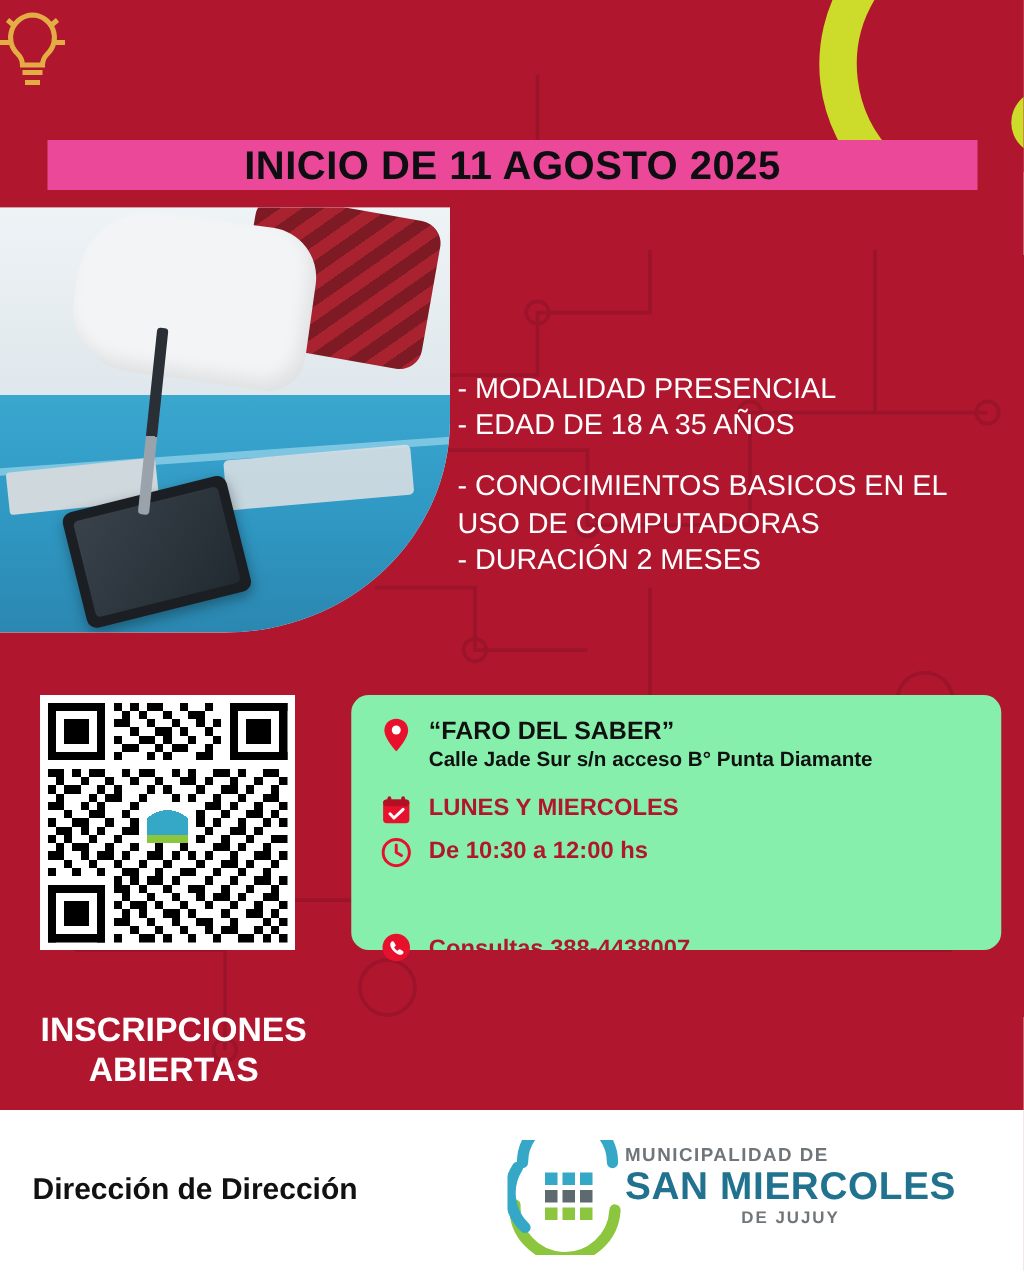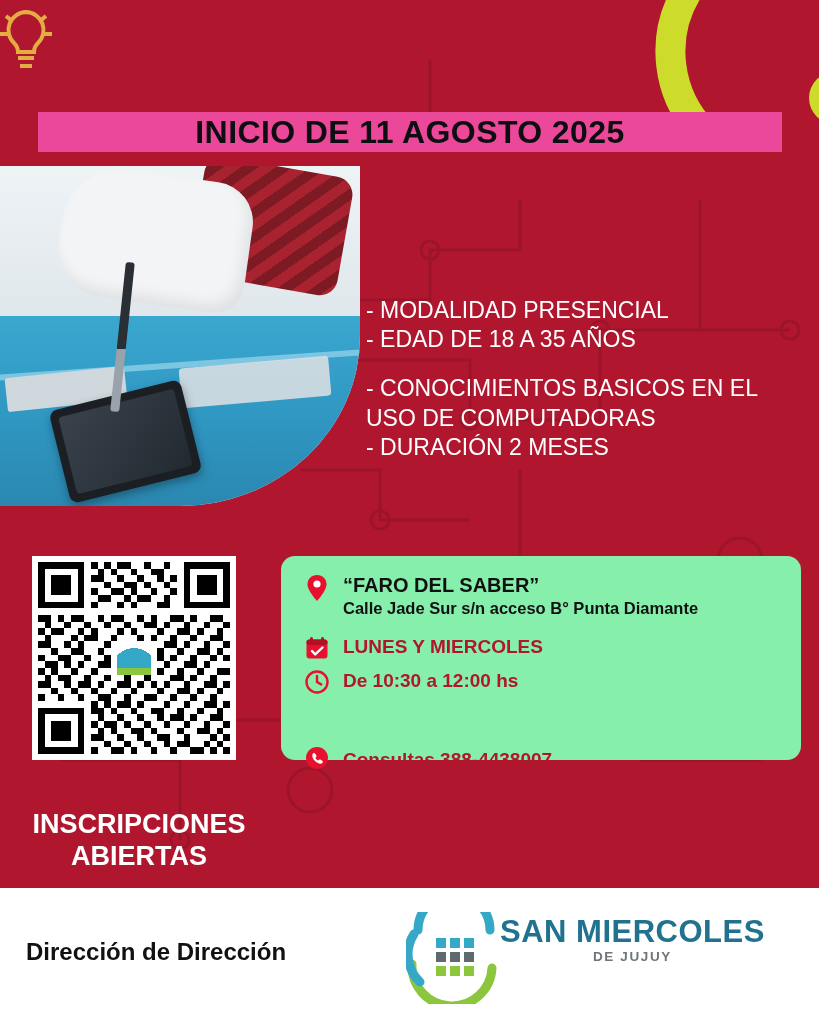--- a/index.html
+++ b/index.html
@@ -527,17 +527,18 @@
         <rect x="58" y="40" width="10" height="10"></rect>
       </g>
       <g fill="#8cc63e">
         <rect x="30" y="54" width="10" height="10"></rect>
         <rect x="44" y="54" width="10" height="10"></rect>
         <rect x="58" y="54" width="10" height="10"></rect>
       </g>
     </svg>
   </div>
   <div class="logo-text">
+    <div class="logo-muni">MUNICIPALIDAD DE</div>
     <div class="logo-san">SAN MIERCOLES</div>
     <div class="logo-juj">DE JUJUY</div>
   </div>
 
 </div>
 
 </body></html>

